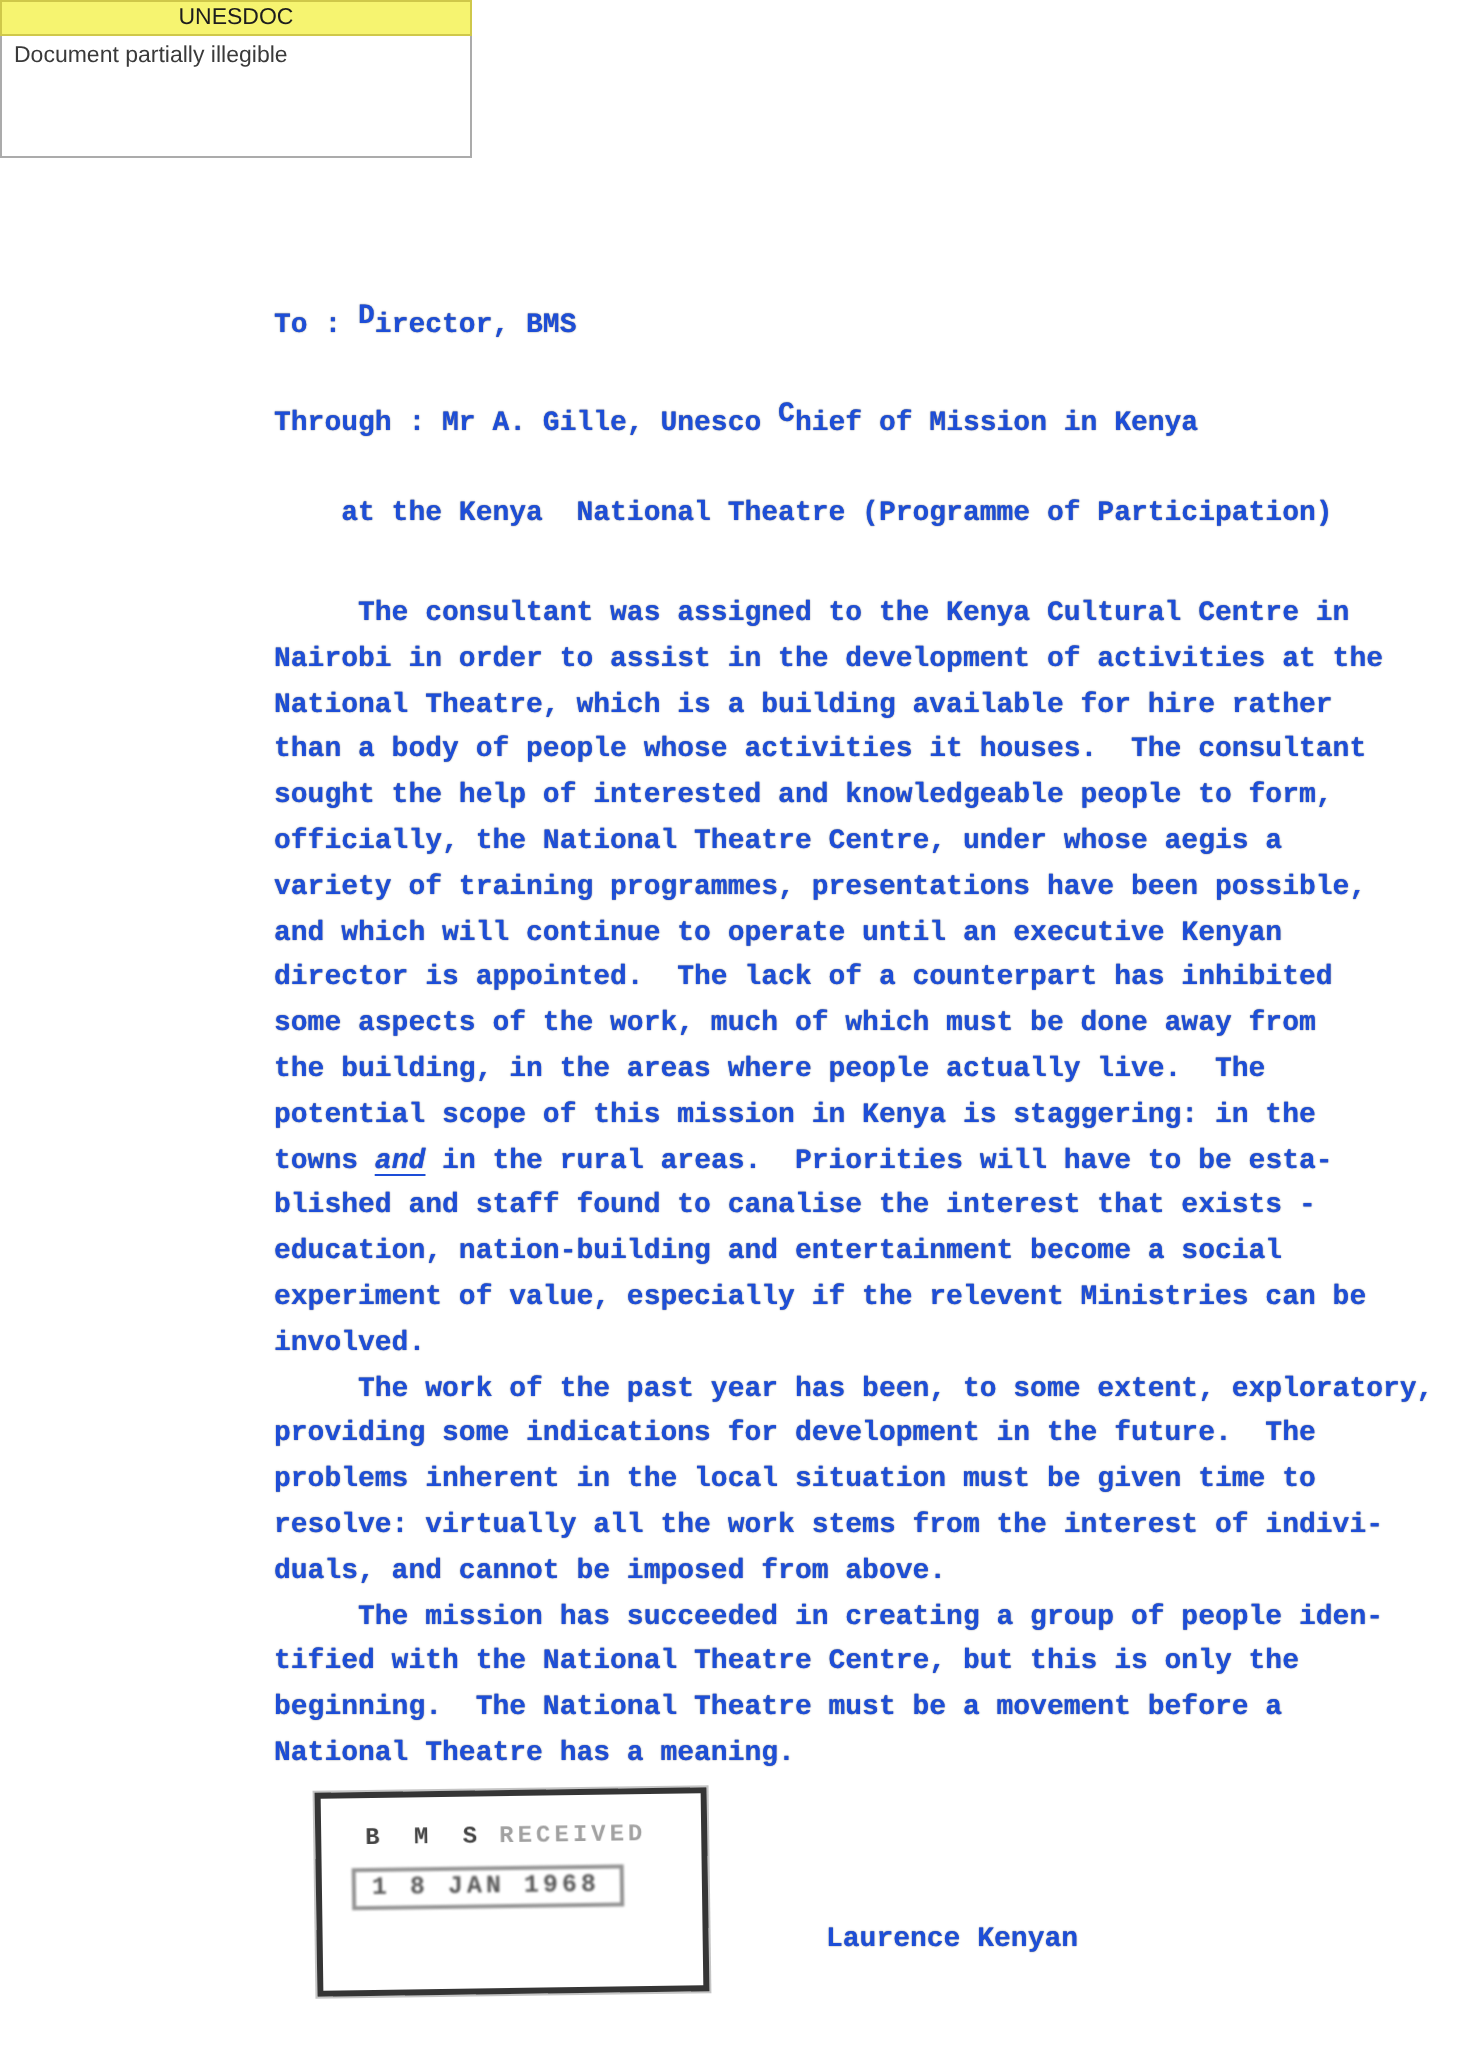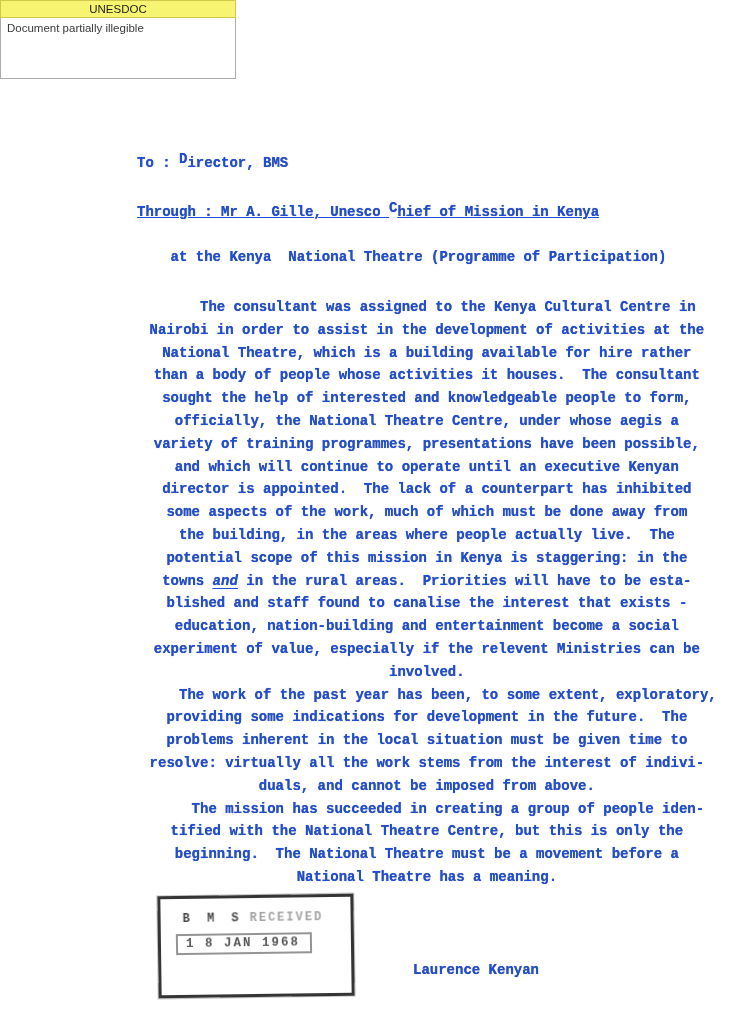--- a/index.html
+++ b/index.html
@@ -22,27 +22,27 @@
     padding:4px 20px 0 6px; box-sizing:border-box;
   }
 
   
   .typed {
     color:#1d4ed8; font-weight:bold; font-size:14px;
     white-space:pre; text-shadow:0 0 0.7px rgba(30,30,30,0.75);
   }
   .hline { position:absolute; left:137px; line-height:22.8px; }
   .to-line       { top:152px; }
-  .through-line  { top:201px;text-decoration:underline; }
+  .through-line  { top:201px; }
   .subject-line  { top:224px; }
   .subject-line2 { top:246px;text-align:center; }
   .raised { display:inline-block; transform:translateY(-4.5px); }
 
   .body-block { position:absolute; left:137px; top:296px; }
-  .bline { height:22.8px; line-height:22.8px;text-align:center; }
+  .bline { height:22.8px; line-height:22.8px; }
   .u { text-decoration:underline; text-underline-offset:3px;font-style:italic; }
 
   
   .stamp {
     position:absolute; left:158px; top:895px; width:190px; height:96px;
     border:3px solid rgba(25,25,25,0.88);
     box-shadow:0 0 0 1px rgba(25,25,25,0.25);
     transform:rotate(-0.8deg);
   }
   .stamp-top {

